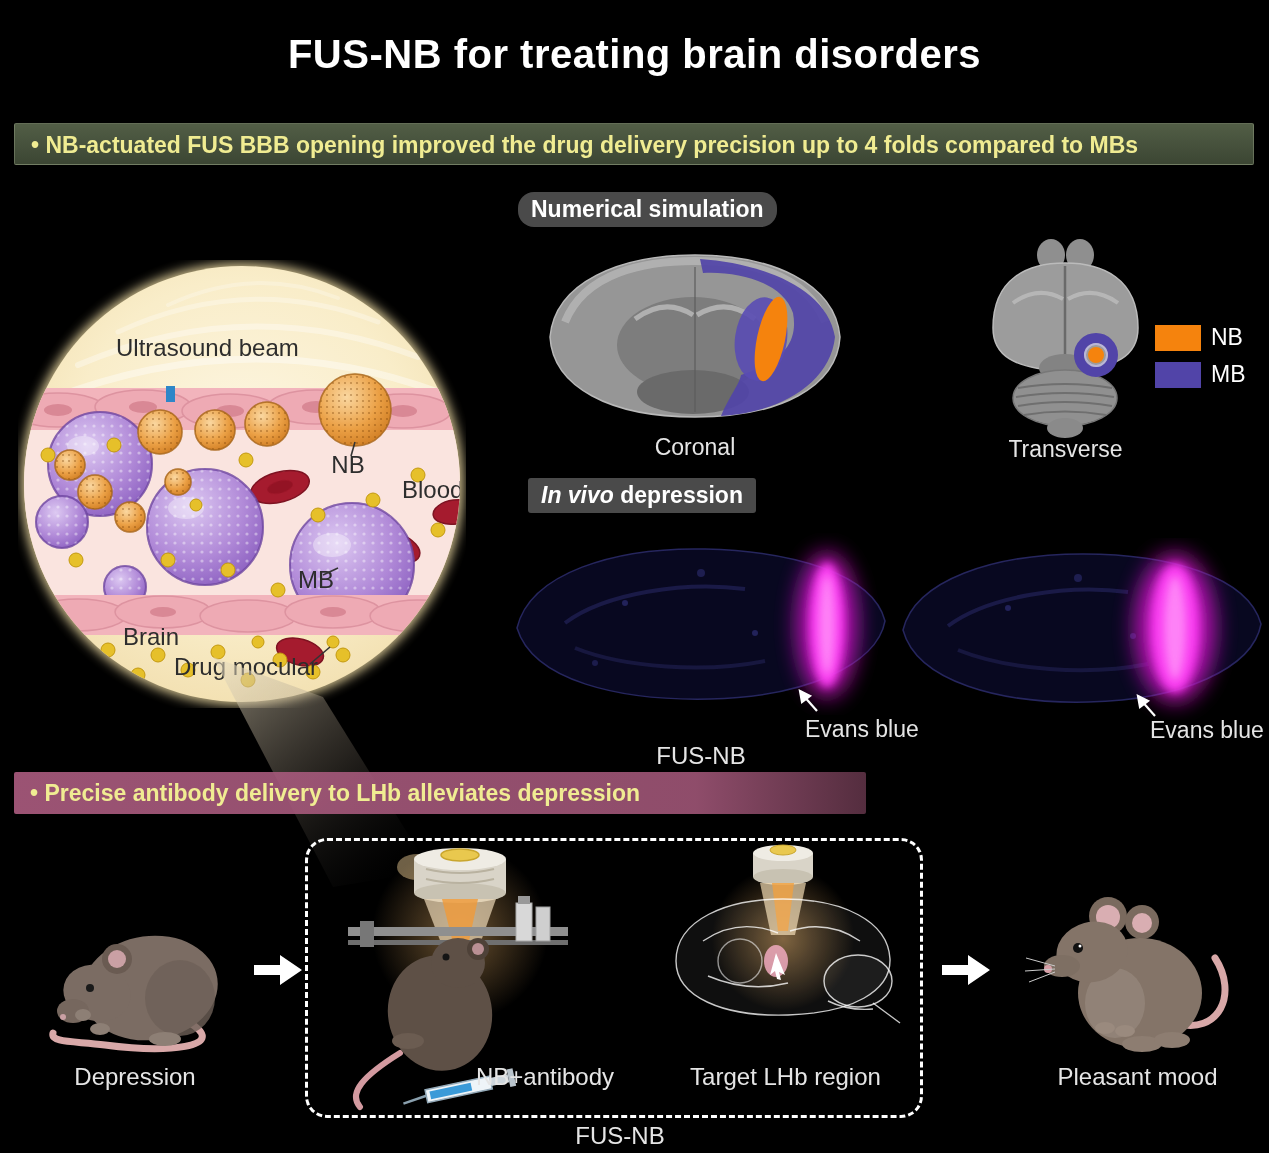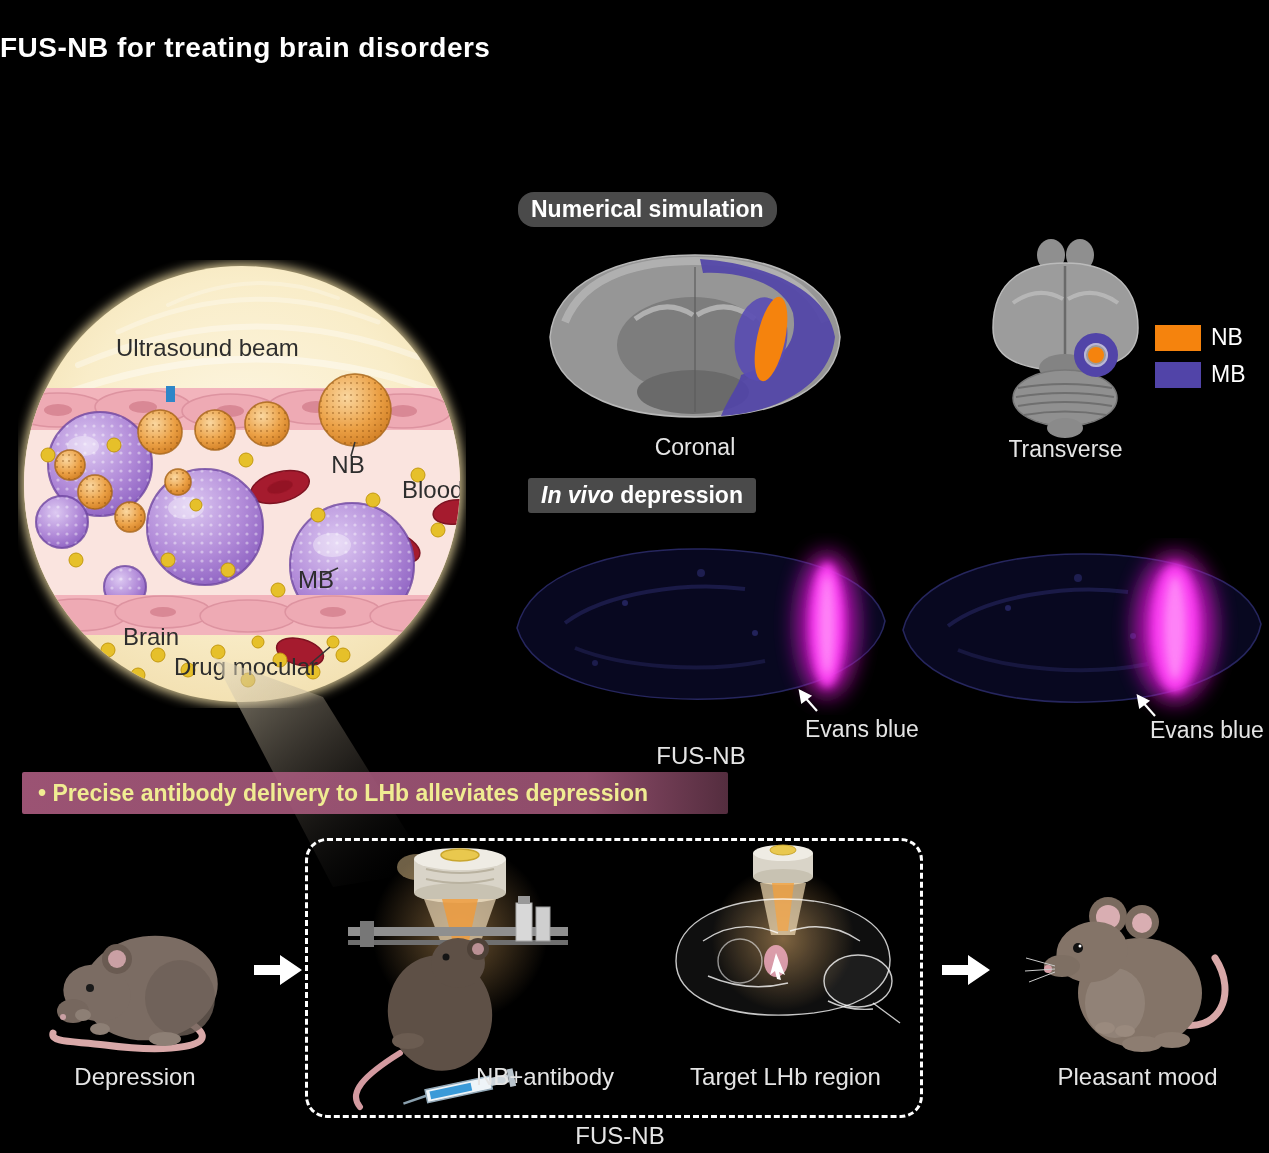--- a/index.html
+++ b/index.html
@@ -3,37 +3,36 @@
 <meta charset="utf-8">
 <style>
   html,body { margin:0; padding:0; background:#000; }
   #canvas {
     position:relative; width:1269px; height:1153px; background:#000;
     font-family:"Liberation Sans",sans-serif; overflow:hidden;
   }
   svg text { font-family:"Liberation Sans",sans-serif; }
   .abs { position:absolute; }
   .title {
-    position:absolute; top:32px; left:0; width:100%; 
-    font-size:28px; font-weight:bold; color:#ffffff; letter-spacing:.5px;
+    position:absolute; top:32px; left:0; width:100%; text-align:center;
+    font-size:40px; font-weight:bold; color:#ffffff; letter-spacing:.5px;
   }
   .banner {
     position:absolute; height:42px; line-height:42px; box-sizing:border-box;
     padding-left:16px; font-weight:bold; font-size:23px; color:#f0ec92;
     border-radius:2px;
   }
   .banner-bbb {
     left:14px; top:123px; width:1240px;
     background:linear-gradient(180deg, rgba(96,110,82,.85), rgba(70,82,60,.85));
     border:1px solid rgba(200,212,178,.28);
   }
   .banner-lhb {
-    left:14px; top:772px; width:706px;
+    left:14px; top:772px; width:852px;
     background:linear-gradient(90deg, rgba(168,90,125,.92) 0%, rgba(168,90,125,.85) 80%, rgba(168,90,125,.5) 100%);
-    margin-left:8px;
   }
   .chip {
     position:absolute; background:rgba(135,135,135,.55); color:#fff;
     font-weight:bold; font-size:23px; padding:4px 13px; border-radius:3px;
     white-space:nowrap;
   }
   .chip .it { font-style:italic; }
   .lbl { position:absolute; color:#e5e5e5; font-size:23px; text-align:center; }
   .lbl-big { font-size:24px; }
   .legend-row { position:absolute; display:flex; align-items:center; gap:10px; }
@@ -46,20 +45,21 @@
     border:3px dashed #ffffff; border-radius:22px; box-sizing:border-box;
   }
 </style>
 </head>
 <body>
 
 <div id="canvas">
 
   <div class="title">FUS-NB for treating brain disorders</div>
 
+  <div class="banner banner-bbb">• NB-actuated FUS BBB opening improved the drug delivery precision up to 4 folds compared to MBs</div>
 
   <div class="abs" style="left:18px; top:260px; width:448px; height:448px;">
     <svg width="448" height="448" viewBox="0 0 448 448">
       <defs>
         <radialGradient id="inBg" cx="50%" cy="42%" r="65%">
           <stop offset="0%" stop-color="#fdf6e3"></stop>
             <stop offset="60%" stop-color="#f9edc9"></stop>
             <stop offset="100%" stop-color="#f1ddab"></stop>
         </radialGradient>
         <radialGradient id="gMB" cx="38%" cy="32%" r="75%">

